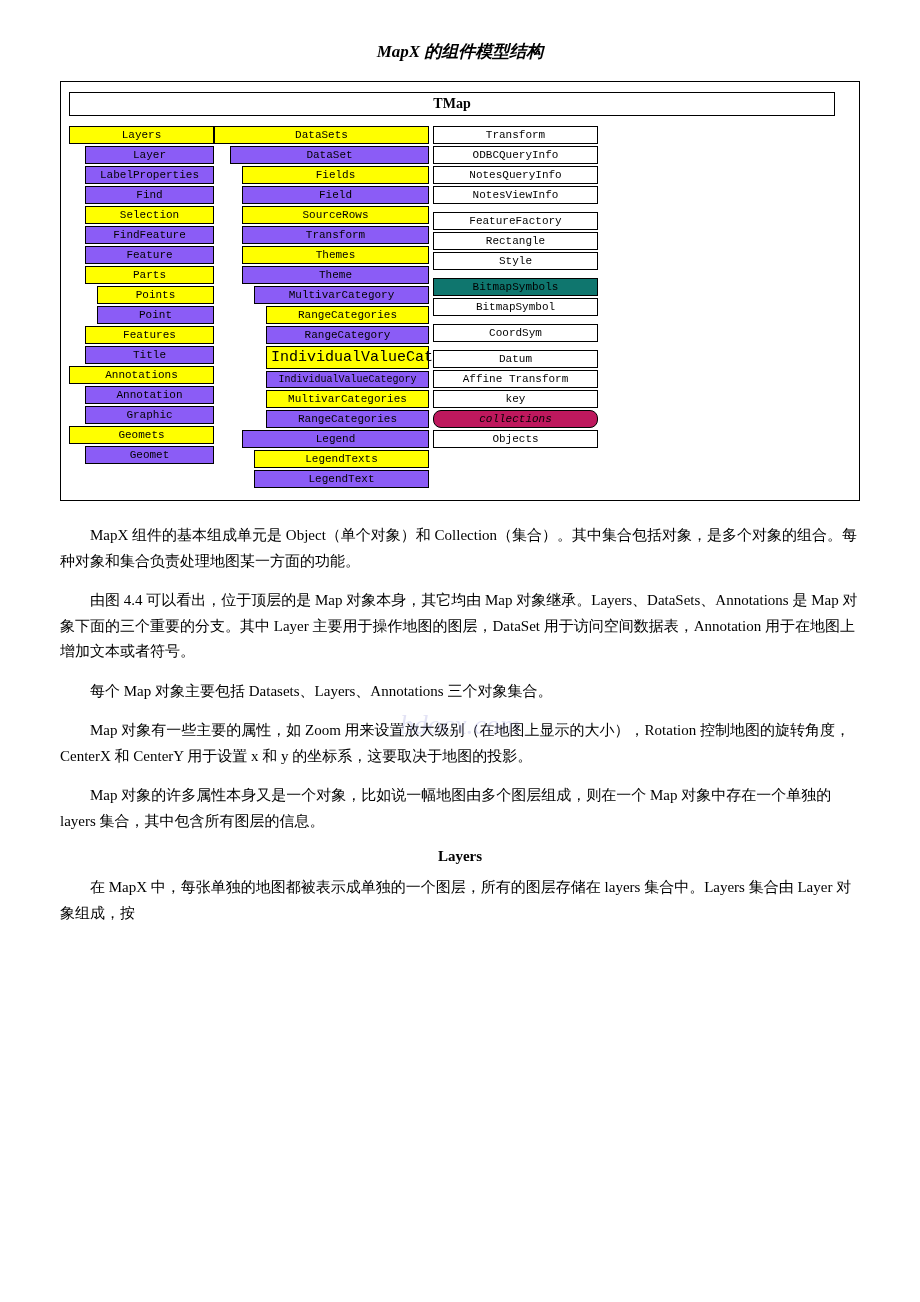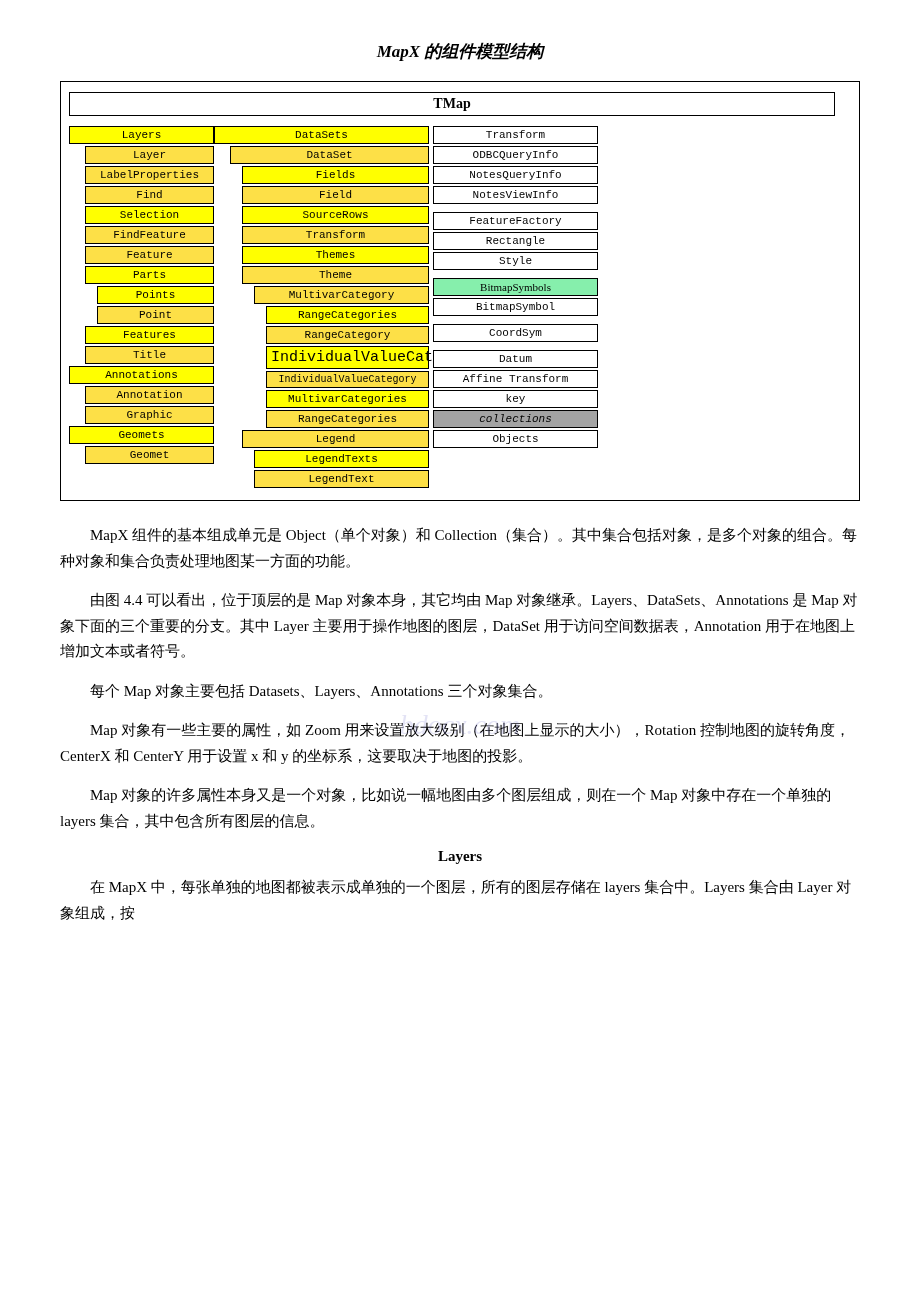--- a/index.html
+++ b/index.html
@@ -51,39 +51,39 @@
     .tree-box {
       border: 1px solid #000;
       text-align: center;
       font-size: 11px;
       padding: 2px 4px;
       margin-bottom: 2px;
       font-family: "Courier New", monospace;
       white-space: nowrap;
     }
     .tree-box.yellow { background: #ffff00; }
-    .tree-box.plain { background: #fde047; }
+    .tree-box.plain { background: #8b5cf6; }
 
     .indent1 { margin-left: 16px; }
     .indent2 { margin-left: 28px; }
     .indent3 { margin-left: 40px; }
     .indent4 { margin-left: 52px; }
 
     
     .right-box {
       border: 1px solid #000;
       text-align: center;
       font-size: 11px;
       padding: 2px 4px;
       margin-bottom: 2px;
       font-family: "Courier New", monospace;
       white-space: nowrap;
       background: #fff;
     }
-    .right-box.yellow { background: #86efac; font-family: Liberation Serif, serif; }
+    .right-box.yellow { background: #0f766e; }
     .right-box.collections { background: #ffff00; font-style: italic; }
 
     
     .para {
       margin-bottom: 14px;
       line-height: 1.7;
       text-indent: 2em;
     }
     .section-heading {
       text-align: center;
@@ -170,21 +170,21 @@
       <div class="right-box">Style</div>
       <div style="height:6px;"></div>
       <div class="right-box yellow">BitmapSymbols</div>
       <div class="right-box">BitmapSymbol</div>
       <div style="height:6px;"></div>
       <div class="right-box">CoordSym</div>
       <div style="height:6px;"></div>
       <div class="right-box">Datum</div>
       <div class="right-box">Affine Transform</div>
       <div class="right-box">key</div>
-      <div class="right-box collections" style="background:#a3a3a3;font-style:italic;">collections</div>
+      <div class="right-box collections" style="background:#be185d;font-style:italic;border-radius:8px;">collections</div>
       <div class="right-box">Objects</div>
     </div>
   </div>
 </div>
 
 <div class="content-area">
   <div class="watermark">bdocx.com</div>
 
   <div class="para">MapX 组件的基本组成单元是 Object（单个对象）和 Collection（集合）。其中集合包括对象，是多个对象的组合。每种对象和集合负责处理地图某一方面的功能。</div>
 

